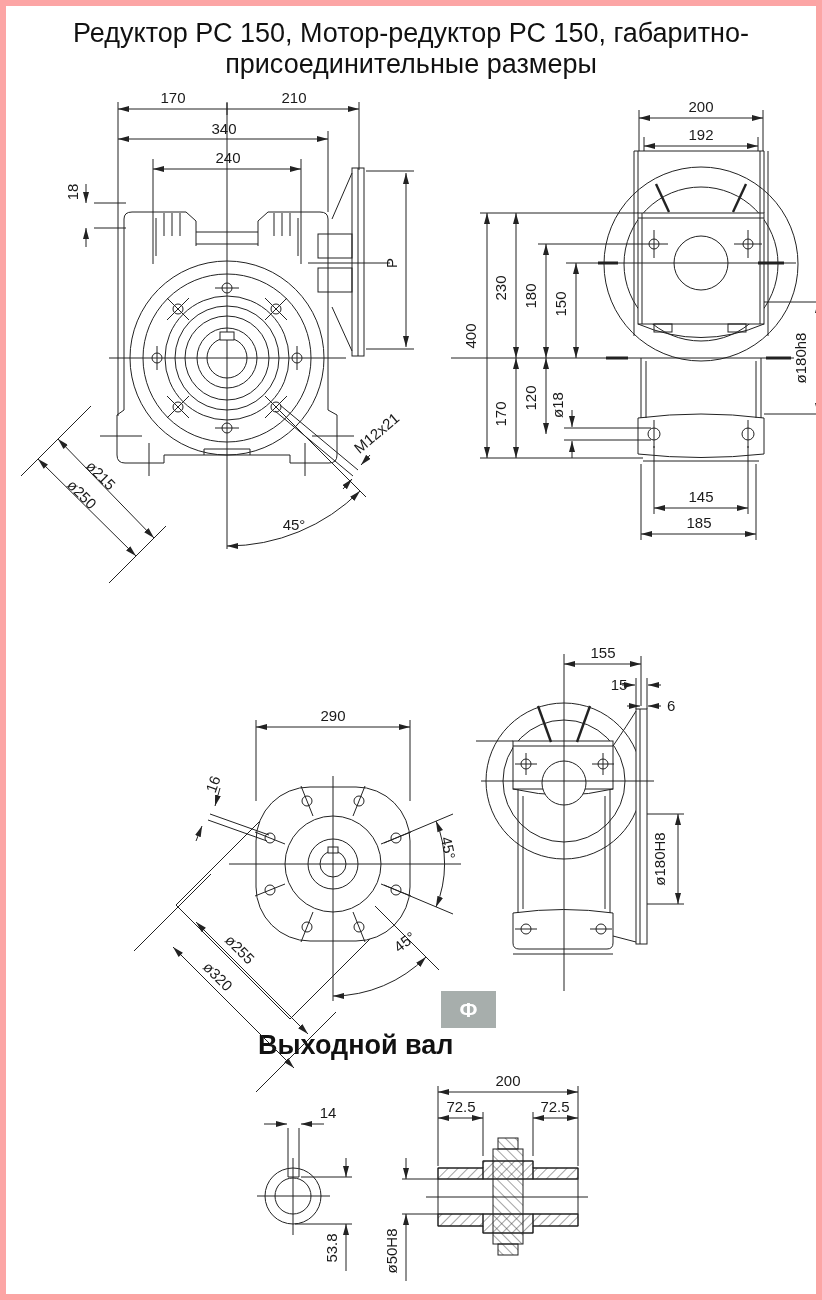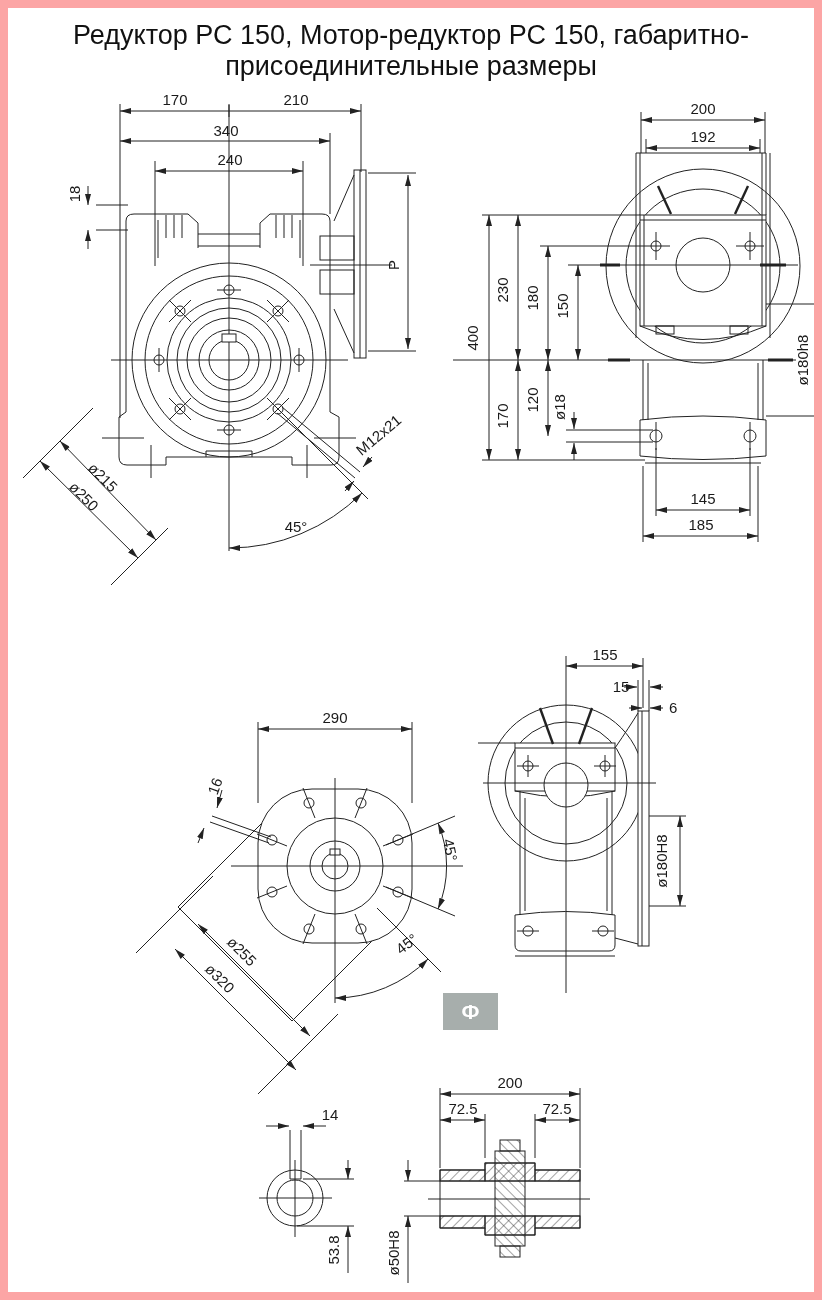--- a/index.html
+++ b/index.html
@@ -1,16 +1,16 @@
 <!DOCTYPE html>
 <html><head>
 <meta charset="utf-8">
 <style>
   html,body{margin:0;padding:0;background:#888;}
-  #page{position:relative;width:822px;height:1300px;background:#fff;border:8px solid #fca5a5;box-sizing:border-box;margin:0 auto;overflow:hidden;font-family:"Liberation Sans",sans-serif;}
+  #page{position:relative;width:822px;height:1300px;background:#fff;border:6px solid #fca5a5;box-sizing:border-box;margin:0 auto;overflow:hidden;font-family:"Liberation Sans",sans-serif;}
   .title{position:absolute;left:50px;right:50px;text-align:center;color:#111;font-size:27px;font-weight:500;line-height:1.15;}
   #t1{top:12px;}
   #t2{top:584px;font-size:26px;}
   #t3{position:absolute;left:252px;top:1024px;font-size:27px;font-weight:700;color:#111;}
   #badge{position:absolute;left:435px;top:985px;width:55px;height:37px;background:#a7aeac;color:#fff;font-size:21px;font-weight:700;display:flex;align-items:center;justify-content:center;}
   svg{position:absolute;left:0;top:0;}
   .ln{stroke:#222;stroke-width:1;fill:none;stroke-linecap:butt;}
   .th{stroke:#222;stroke-width:2.4;fill:none;}
   .ax{stroke:#222;stroke-width:3;fill:none;}
   .wf{fill:#fff;stroke:#222;stroke-width:1;}
@@ -18,20 +18,21 @@
   .de{marker-end:url(#ae);}
   .ds{marker-start:url(#as);}
   text.dt{font:15px "Liberation Sans",sans-serif;fill:#1a1a1a;}
 </style>
 </head>
 <body>
 
 <div id="page">
 
   <div id="t1" class="title">Редуктор РС 150, Мотор-редуктор РС 150, габаритно-присоединительные размеры</div>
+  <div id="t3">Выходной вал</div>
   <div id="badge">
       <span>Ф</span>
     </div>
 
   <svg width="822" height="1300" viewBox="0 0 822 1300">
     <defs>
       <marker id="ae" markerUnits="userSpaceOnUse" markerWidth="12" markerHeight="7" refX="11" refY="3" orient="auto">
           <path d="M0,0 L11,3 L0,6 Z" fill="#222"></path>
         </marker>
       <marker id="as" markerUnits="userSpaceOnUse" markerWidth="12" markerHeight="7" refX="0" refY="3" orient="auto">

